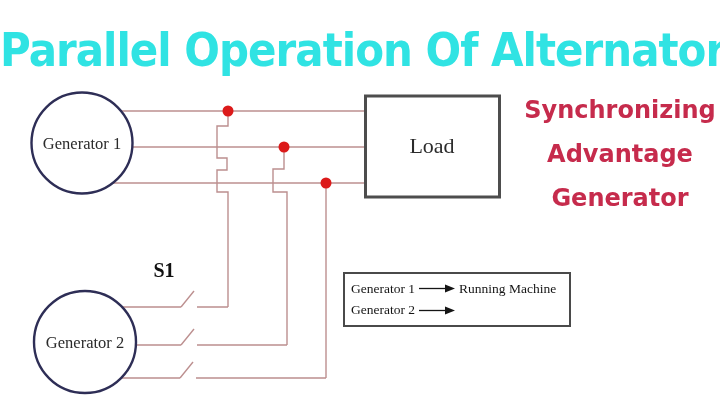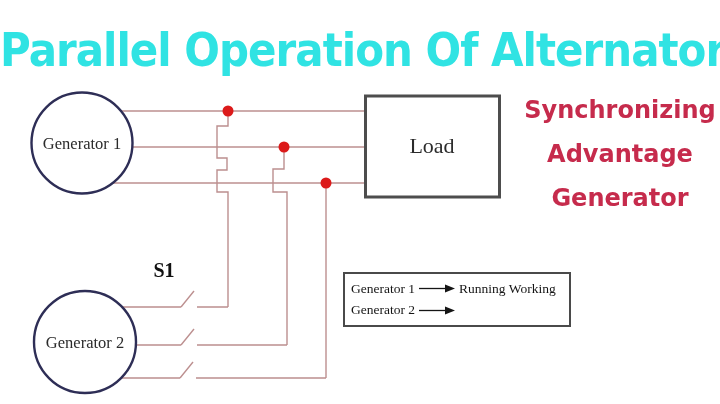--- a/index.html
+++ b/index.html
@@ -116,21 +116,21 @@
     <div class="topic-line">Generator</div>
   </div>
 
   <div class="legend">
     <div class="legend-row">
       <span>Generator 1</span>
       <svg class="legend-arrow" width="36" height="9" viewBox="0 0 36 9">
         <line x1="0" y1="4.5" x2="27" y2="4.5" stroke="#151515" stroke-width="1.3"></line>
         <polygon points="26,0.5 36,4.5 26,8.5" fill="#151515"></polygon>
       </svg>
-      <span>Running Working</span>
+      <span>Running Machine</span>
     </div>
     <div class="legend-row">
       <span>Generator 2</span>
       <svg class="legend-arrow" width="36" height="9" viewBox="0 0 36 9">
         <line x1="0" y1="4.5" x2="27" y2="4.5" stroke="#151515" stroke-width="1.3"></line>
         <polygon points="26,0.5 36,4.5 26,8.5" fill="#151515"></polygon>
       </svg>
     </div>
   </div>
 

